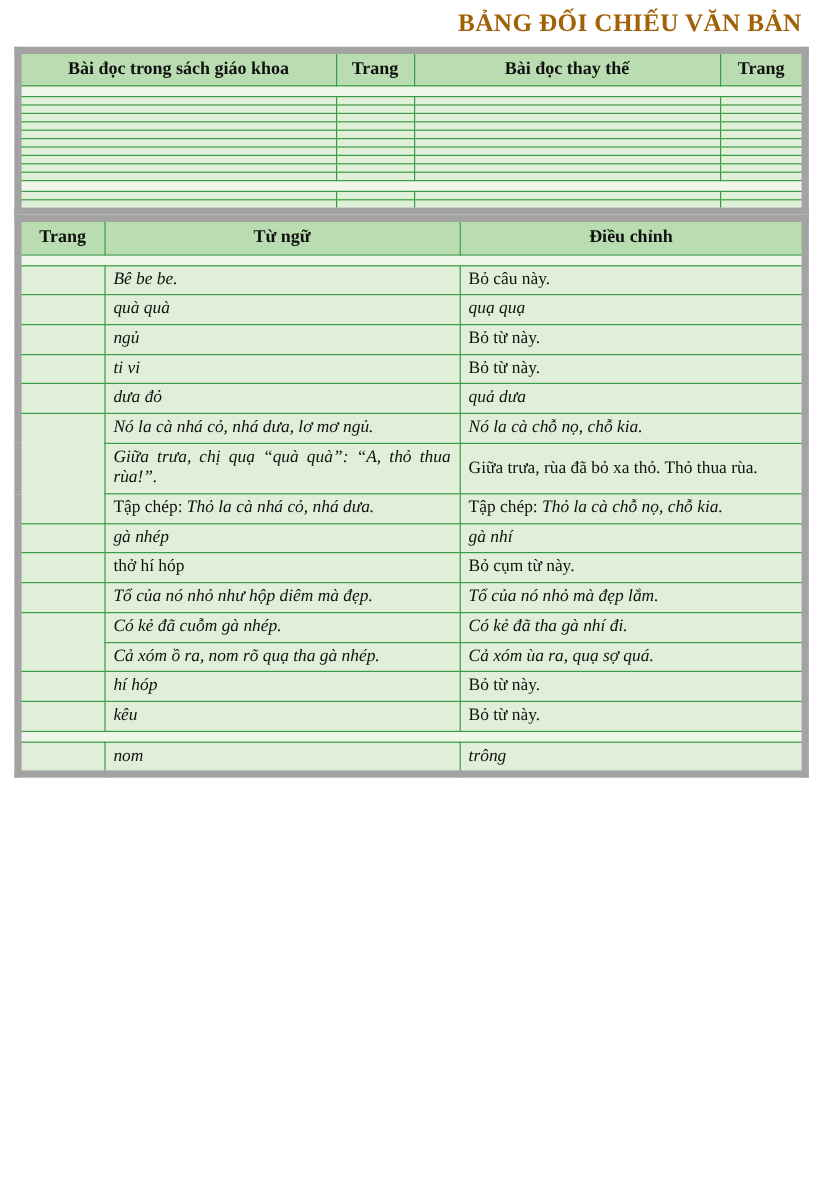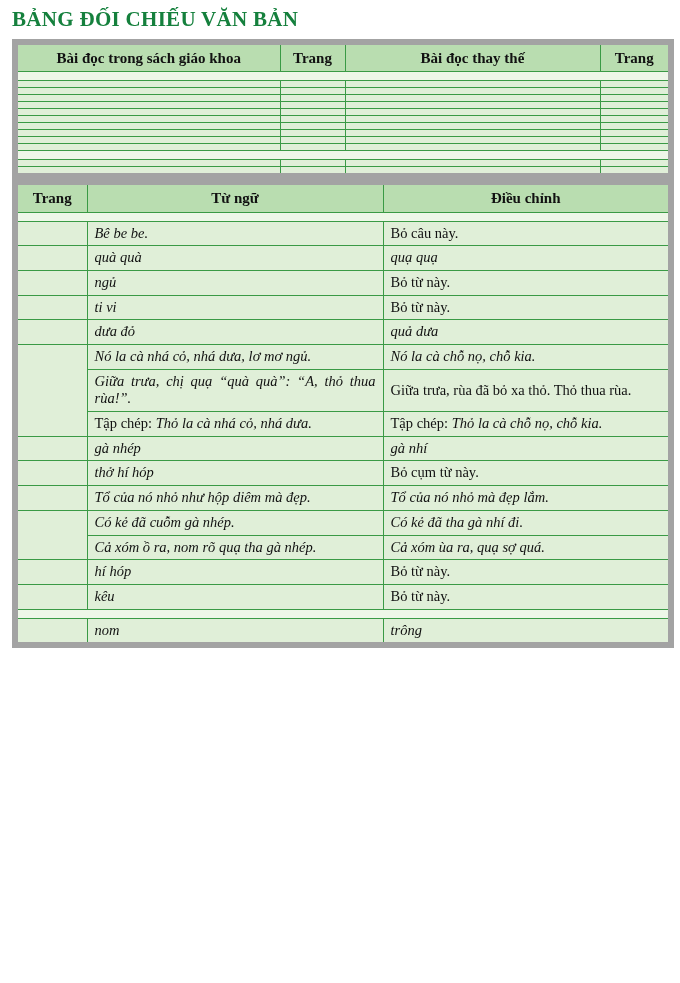--- a/index.html
+++ b/index.html
@@ -15,22 +15,22 @@
     overflow: hidden;
   }
   .page {
     width: 680px;
     height: 983px;
     position: relative;
     box-sizing: border-box;
     padding: 0 12px;
   }
   .doc-title {
-    text-align: left;
-    color: #15803d;
+    text-align: right;
+    color: #a16207;
     font-weight: bold;
     font-size: 21px;
     letter-spacing: 0.3px;
     font-family: "Liberation Serif", "DejaVu Serif", serif;
   }
   #title-1 { padding-top: 7px; padding-bottom: 7px; }
   #title-2 { padding-top: 12px; padding-bottom: 8px; }
 
   table.grid {
     width: 656px;
@@ -230,21 +230,21 @@
           <td><span class="roman">Tập chép: </span><span style="font-style: italic;">Thỏ la cà nhá cỏ, nhá dưa.</span></td>
           <td><span class="roman">Tập chép: </span><span style="font-style: italic;">Thỏ la cà chỗ nọ, chỗ kia.</span></td>
         </tr>
         <tr>
           <td class="num" rowspan="1"></td>
           <td style="font-style: italic;">gà nhép</td>
           <td style="font-style: italic;">gà nhí</td>
         </tr>
         <tr>
           <td class="num" rowspan="1"></td>
-          <td style="font-style: italic;">thở hí hóp</td>
+          <td style="">thở hí hóp</td>
           <td>Bỏ cụm từ này.</td>
         </tr>
         <tr>
           <td class="num" rowspan="1"></td>
           <td style="font-style: italic;">Tổ của nó nhỏ như hộp diêm mà đẹp.</td>
           <td style="font-style: italic;">Tổ của nó nhỏ mà đẹp lắm.</td>
         </tr>
         <tr>
           <td class="num" rowspan="2"></td>
           <td style="font-style: italic;">Có kẻ đã cuỗm gà nhép.</td>

